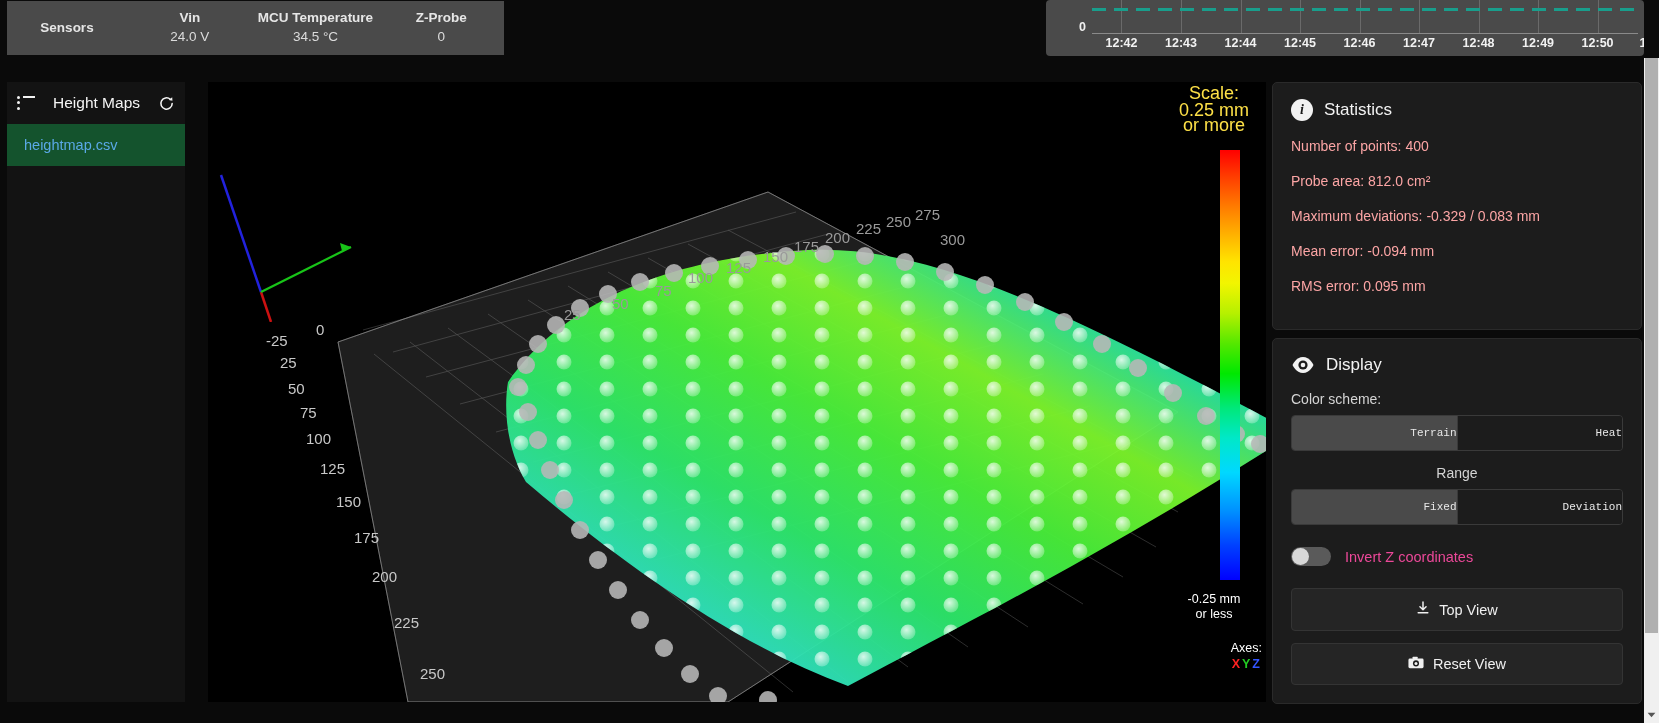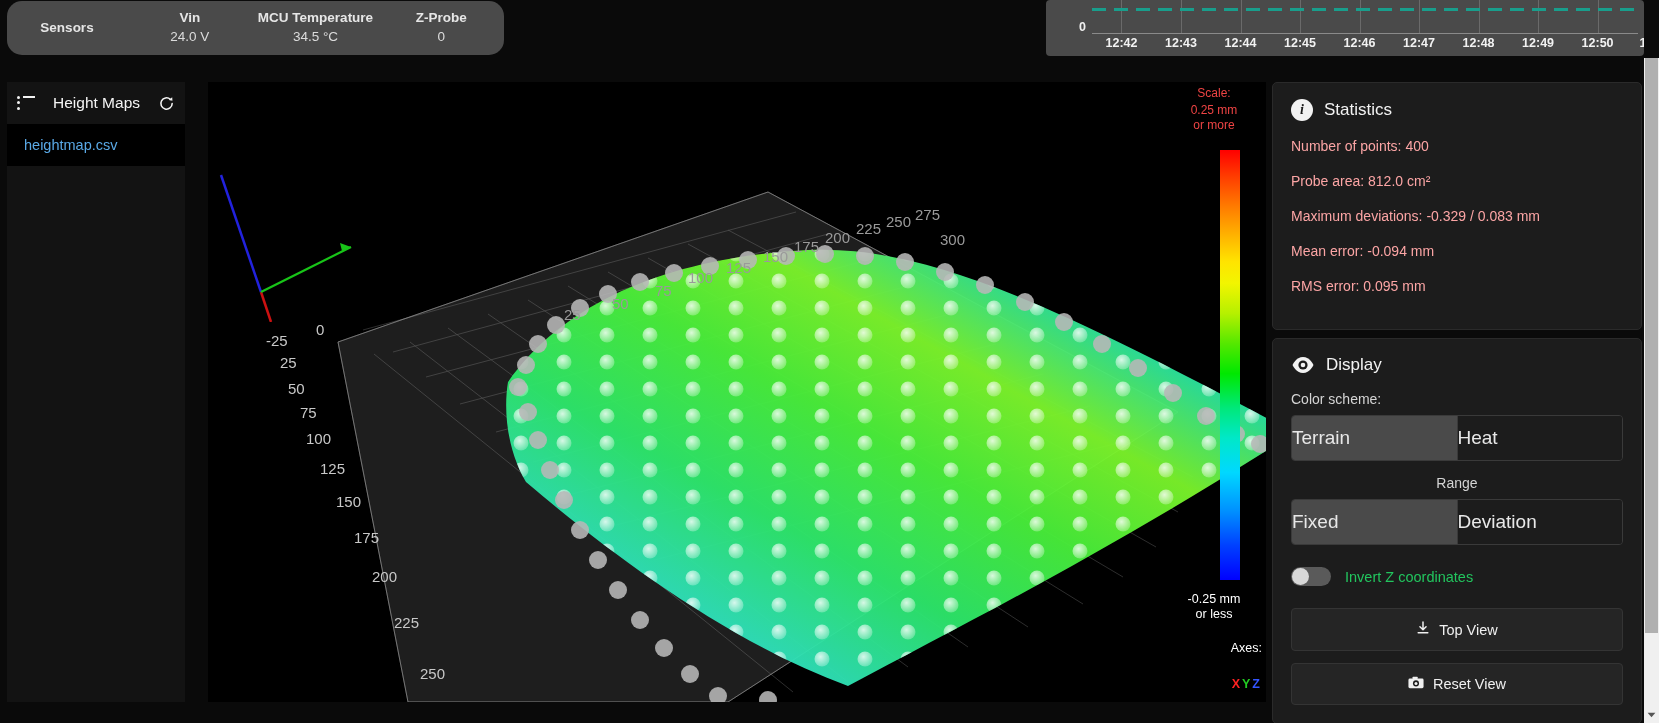--- a/index.html
+++ b/index.html
@@ -13,21 +13,21 @@
 
   
   .topbar {
     position: absolute; left: 0; top: 0; width: 1659px; height: 58px;
     background: #0a0a0a;
   }
   .sensors-card {
     position: absolute; left: 7px; top: 1px;
     width: 497px; height: 54px;
     background: #4a4a4a;
-    border-radius: 15px;
+    border-radius: 0;
     display: flex; align-items: center;
   }
   .sensor-col {
     display: flex; flex-direction: column; align-items: center;
     justify-content: center; height: 100%;
   }
   .sensor-col.label-only { width: 120px; }
   .sensor-col.metric { flex: 1; }
   .sensor-name {
     font-size: 13.5px; font-weight: bold; color: #e6e6e6;
@@ -104,21 +104,21 @@
   .hamburger-icon b:nth-of-type(1) { top: 0px; }
   .hamburger-icon b:nth-of-type(2) { top: 5.4px; }
   .hamburger-icon b:nth-of-type(3) { top: 10.8px; }
   .sidebar-title {
     font-size: 15.5px; color: #f5f5f5; white-space: nowrap;
   }
   .refresh-icon { width: 17px; height: 17px; flex: none; }
   .sidebar-item {
     height: 42px; display: flex; align-items: center;
     padding: 0 0 0 17px;
-    background: #000000;
+    background: #14532d;
   }
   .sidebar-item-label {
     font-size: 14.5px; color: #5aa9e6;
   }
 
   
   .viewport {
     position: absolute; left: 208px; top: 82px;
     width: 1058px; height: 620px;
     background: #000;
@@ -132,21 +132,21 @@
 
   
   .plate-wrap {
     position: absolute; left: 0; top: 0; width: 1058px; height: 620px;
   }
 
   
   .scale-legend {
     position: absolute; right: 4px; top: 4px;
     width: 96px; text-align: center;
-    color: #ef4444; font-size: 12px; line-height: 15px;
+    color: #fde047; font-size: 18px; line-height: 15px;
   }
   .scale-legend .ttl { margin-bottom: 2px; }
   .colorbar {
     position: absolute; right: 26px; top: 68px;
     width: 20px; height: 430px;
     background: linear-gradient(to bottom,
       #ff0000 0%, #ff3b00 6%, #ff7a00 13%, #ffb400 20%,
       #ffe400 26%, #f2f500 31%, #b6f000 38%, #55e800 45%,
       #00e800 52%, #00e87a 60%, #00e8c8 67%, #00d8ff 75%,
       #0090ff 84%, #0040ff 92%, #0000ff 100%);
@@ -154,21 +154,21 @@
   .scale-bottom {
     position: absolute; right: 4px; top: 510px;
     width: 96px; text-align: center;
     color: #ffffff; font-size: 12.5px; line-height: 15px;
   }
   .axes-legend {
     position: absolute; right: 4px; top: 558px;
     width: 96px; text-align: right;
     color: #ffffff; font-size: 12.5px; line-height: 16px;
   }
-  .axes-xyz { font-weight: bold; font-size: 12.5px; letter-spacing: 2px; margin-top: 20px; }
+  .axes-xyz { font-weight: bold; font-size: 12.5px; letter-spacing: 2px; }
   .axes-xyz .ax { color: #ff2222; }
   .axes-xyz .ay { color: #22cc22; }
   .axes-xyz .az { color: #3355ff; }
 
   
   .rightcol {
     position: absolute; left: 1272px; top: 82px;
     width: 370px; height: 641px;
   }
   .panel {
@@ -203,43 +203,44 @@
   .field-label {
     font-size: 14px; color: #d4d4d4; margin-bottom: 8px;
   }
   .field-label.tight { margin-top: 14px; text-align: center; }
   .segmented {
     display: flex; width: 100%;
     border: 1px solid #3a3a3a; border-radius: 4px;
     overflow: hidden;
   }
   .seg-btn {
-    flex: 1; text-align: left;
+    flex: 1; text-align: right;
     padding: 11px 0;
-    font-size: 19px; color: #e8e8e8;
+    font-size: 11px; color: #e8e8e8;
     background: #1c1c1c;
     cursor: pointer;
+    font-family: Liberation Mono, monospace;
   }
   .seg-btn.active { background: #4a4a4a; }
   .seg-btn + .seg-btn { border-left: 1px solid #3a3a3a; }
 
   .toggle-row {
     display: flex; align-items: center; gap: 14px;
     margin-top: 22px; margin-bottom: 22px;
   }
   .toggle {
     width: 40px; height: 19px; border-radius: 10px;
     background: #5a5a5a; position: relative; flex: none;
   }
   .toggle .knob {
     position: absolute; left: 1px; top: 1px;
     width: 17px; height: 17px; border-radius: 50%;
     background: #d8d8d8;
   }
-  .toggle-label { font-size: 14.5px; color: #22c55e; }
+  .toggle-label { font-size: 14.5px; color: #ec4899; }
 
   .action-btn {
     display: flex; align-items: center; justify-content: center;
     gap: 9px;
     width: 100%; padding: 12px 0;
     background: #252525;
     border: 1px solid #343434; border-radius: 4px;
     font-size: 14.5px; color: #f0f0f0;
     cursor: pointer;
   }

